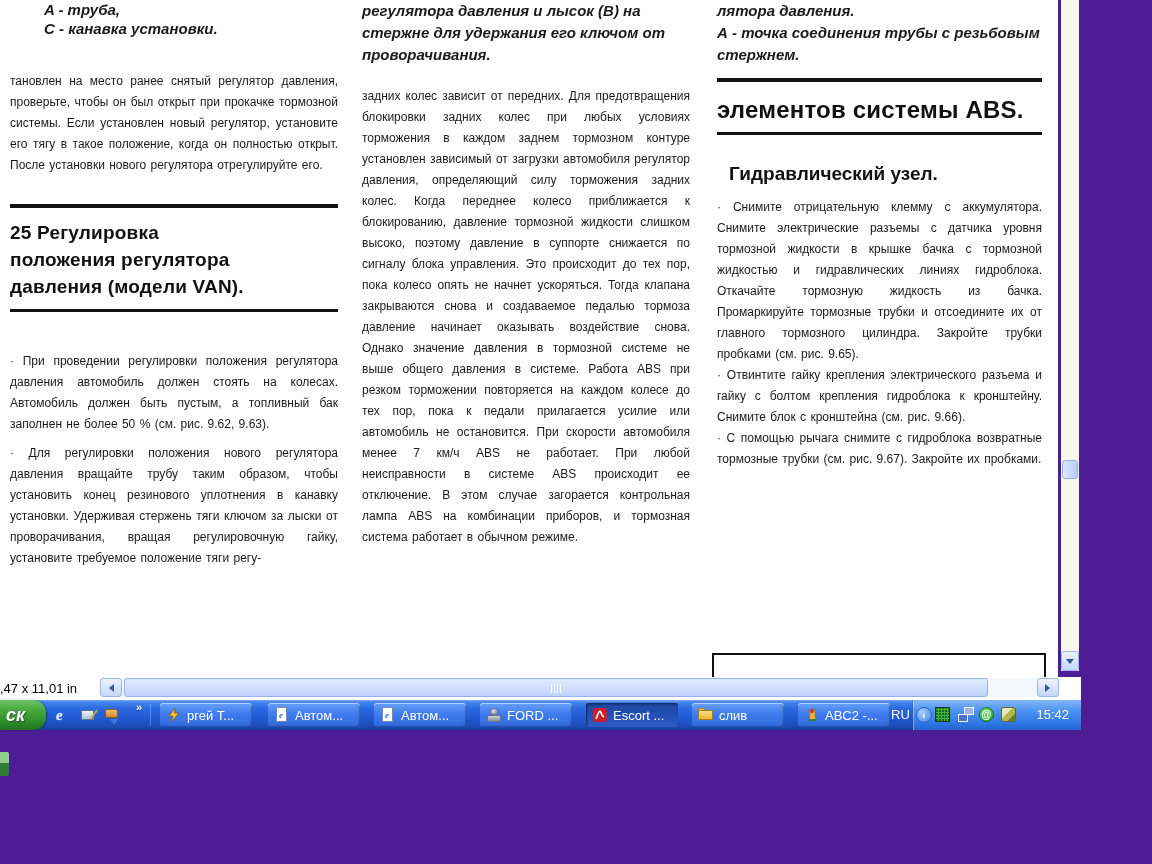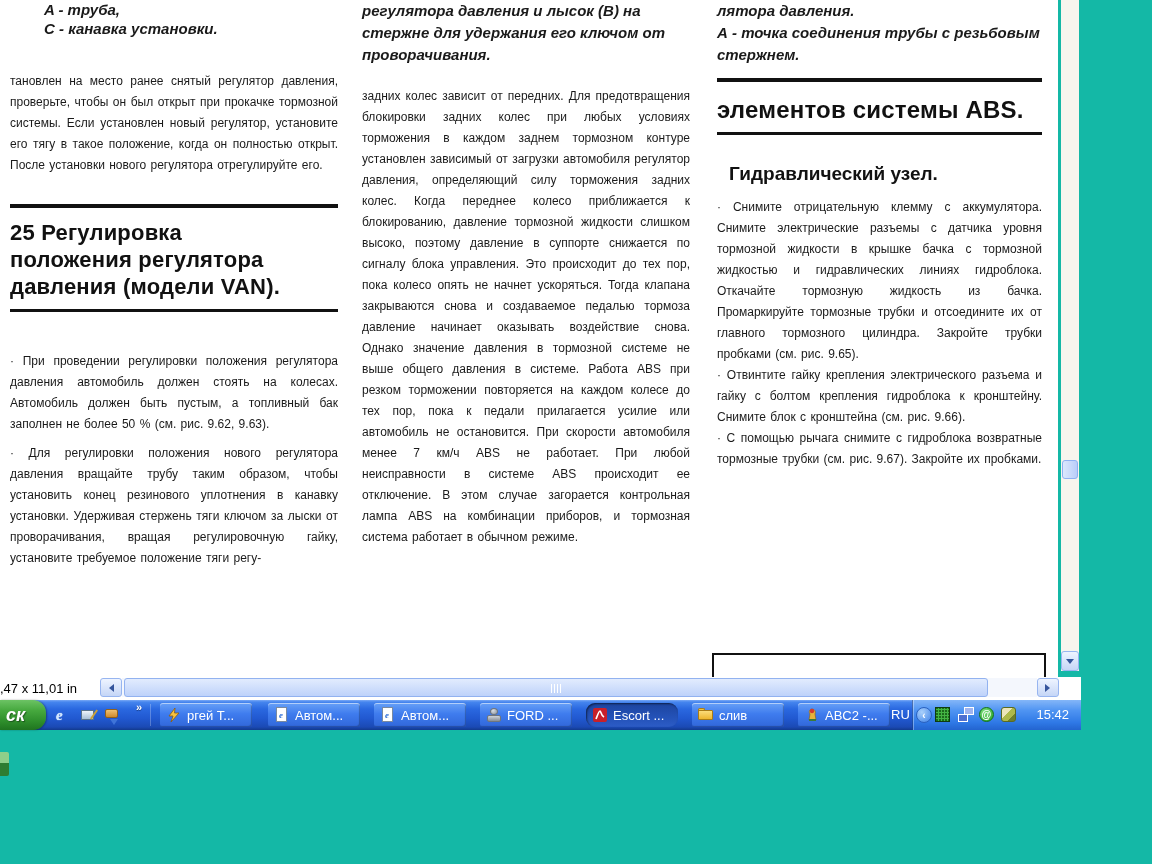--- a/index.html
+++ b/index.html
@@ -1,35 +1,35 @@
 <!DOCTYPE html>
 <html><head>
 <meta charset="utf-8">
 <style>
   * { margin:0; padding:0; box-sizing:border-box; }
   html,body { background:#fff; }
   body { font-family:"Liberation Sans", sans-serif; }
-  .canvas { position:relative; width:1152px; height:864px; background:#14b8a6; overflow:hidden; }
+  .canvas { position:relative; width:1152px; height:864px; background:#4c1d95; overflow:hidden; }
 
   
   .doc-viewport { position:absolute; left:0; top:0; width:1058px; height:678px; background:#fff; overflow:hidden; }
   .col { position:absolute; top:0; color:#1a1a1a; }
   .col1 { left:10px;  width:328px; }
   .col2 { left:362px; width:328px; }
   .col3 { left:717px; width:325px; }
 
   .caption { font-style:italic; font-weight:bold; font-size:15px; line-height:22px; }
   .col1 .caption { margin-left:34px; line-height:19px; }
   .bodytext { font-size:12px; line-height:21px; text-align:justify; word-spacing:1px; }
   .col2 .bodytext, .col3 .bodytext { line-height:21px; }
 
   .rule-thick { height:4px; background:#111; }
   .rule-thin  { height:3px; background:#111; }
 
-  .h-big { font-weight:bold; font-size:22px; line-height:27px; letter-spacing:.2px; color:#111; }
+  .h-big { font-weight:bold; font-size:19px; line-height:27px; letter-spacing:.2px; color:#111; }
   .col3 .h-big { font-size:24px; line-height:31px; }
   .h-sub { font-weight:bold; font-size:19px; color:#111;margin-left:12px; }
 
   .figure-box { position:absolute; left:712px; top:653px; width:334px; height:60px; border:2px solid #111; background:#fff; }
   .figure-box svg { position:absolute; left:140px; top:4px; }
 
   
   .vscroll { position:absolute; left:1061px; top:0; width:18px; height:671px; background:#f6f5ee; }
   .vthumb { position:absolute; left:1px; top:460px; width:16px; height:19px;
             background:linear-gradient(90deg,#dce8fd,#b9cdf9); border:1px solid #8fb0f2; border-radius:3px; }
@@ -62,21 +62,21 @@
   .startfrag span { font-size:18px; font-weight:bold; font-style:italic; color:#fff; text-shadow:1px 1px 1px rgba(0,0,0,.4); padding-left:6px; }
   .ql { position:absolute; top:7px; width:16px; height:16px; }
   .ql-sep { position:absolute; left:150px; top:4px; width:1px; height:22px; background:rgba(255,255,255,.25); }
   .overflow-chev { position:absolute; left:136px; top:1px; color:#fff; font-size:11px; font-weight:bold; text-shadow:0 1px 1px rgba(0,0,0,.4); cursor:default; }
 
   .tb-btn { position:absolute; top:3px; height:24px; width:92px; border-radius:3px; padding:0 6px; display:flex; align-items:center; gap:5px;
             background:linear-gradient(180deg,#67a0f7 0%,#3f7cee 45%,#3167da 100%);
             box-shadow:inset 0 1px 0 rgba(255,255,255,.5), inset -1px -1px 1px rgba(0,0,0,.25);
             color:#fff; white-space:nowrap; overflow:hidden; cursor:default; }
   .tb-btn.active { background:linear-gradient(180deg,#1d449e 0%,#2452b8 60%,#2c5cc6 100%);
-                   box-shadow:inset 1px 1px 2px rgba(0,0,0,.55);border-radius:9px; }
+                   box-shadow:inset 1px 1px 2px rgba(0,0,0,.55); }
   .b1{left:160px}.b2{left:268px}.b3{left:374px}.b4{left:480px}.b5{left:586px}.b6{left:692px}.b7{left:798px}
 
   .lang { position:absolute; left:891px; top:7px; color:#fff; }
   .tray { position:absolute; left:912px; top:0; width:169px; height:30px;
           background:linear-gradient(180deg,#84b6f8 0%,#4f94f2 35%,#2f79e6 75%,#2364cf 100%);
           border-left:1px solid rgba(0,0,40,.35); box-shadow:inset 1px 0 0 rgba(255,255,255,.35); }
   .tray-collapse { position:absolute; left:3px; top:7px; width:16px; height:16px; border-radius:50%;
                    background:radial-gradient(circle at 35% 30%,#a9d0fb,#3f83e8); border:1px solid #2b62c0;
                    display:flex; align-items:center; justify-content:center; color:#fff; font-weight:bold; font-size:10px; }
   .ticon { position:absolute; top:7px; width:16px; height:16px; }

